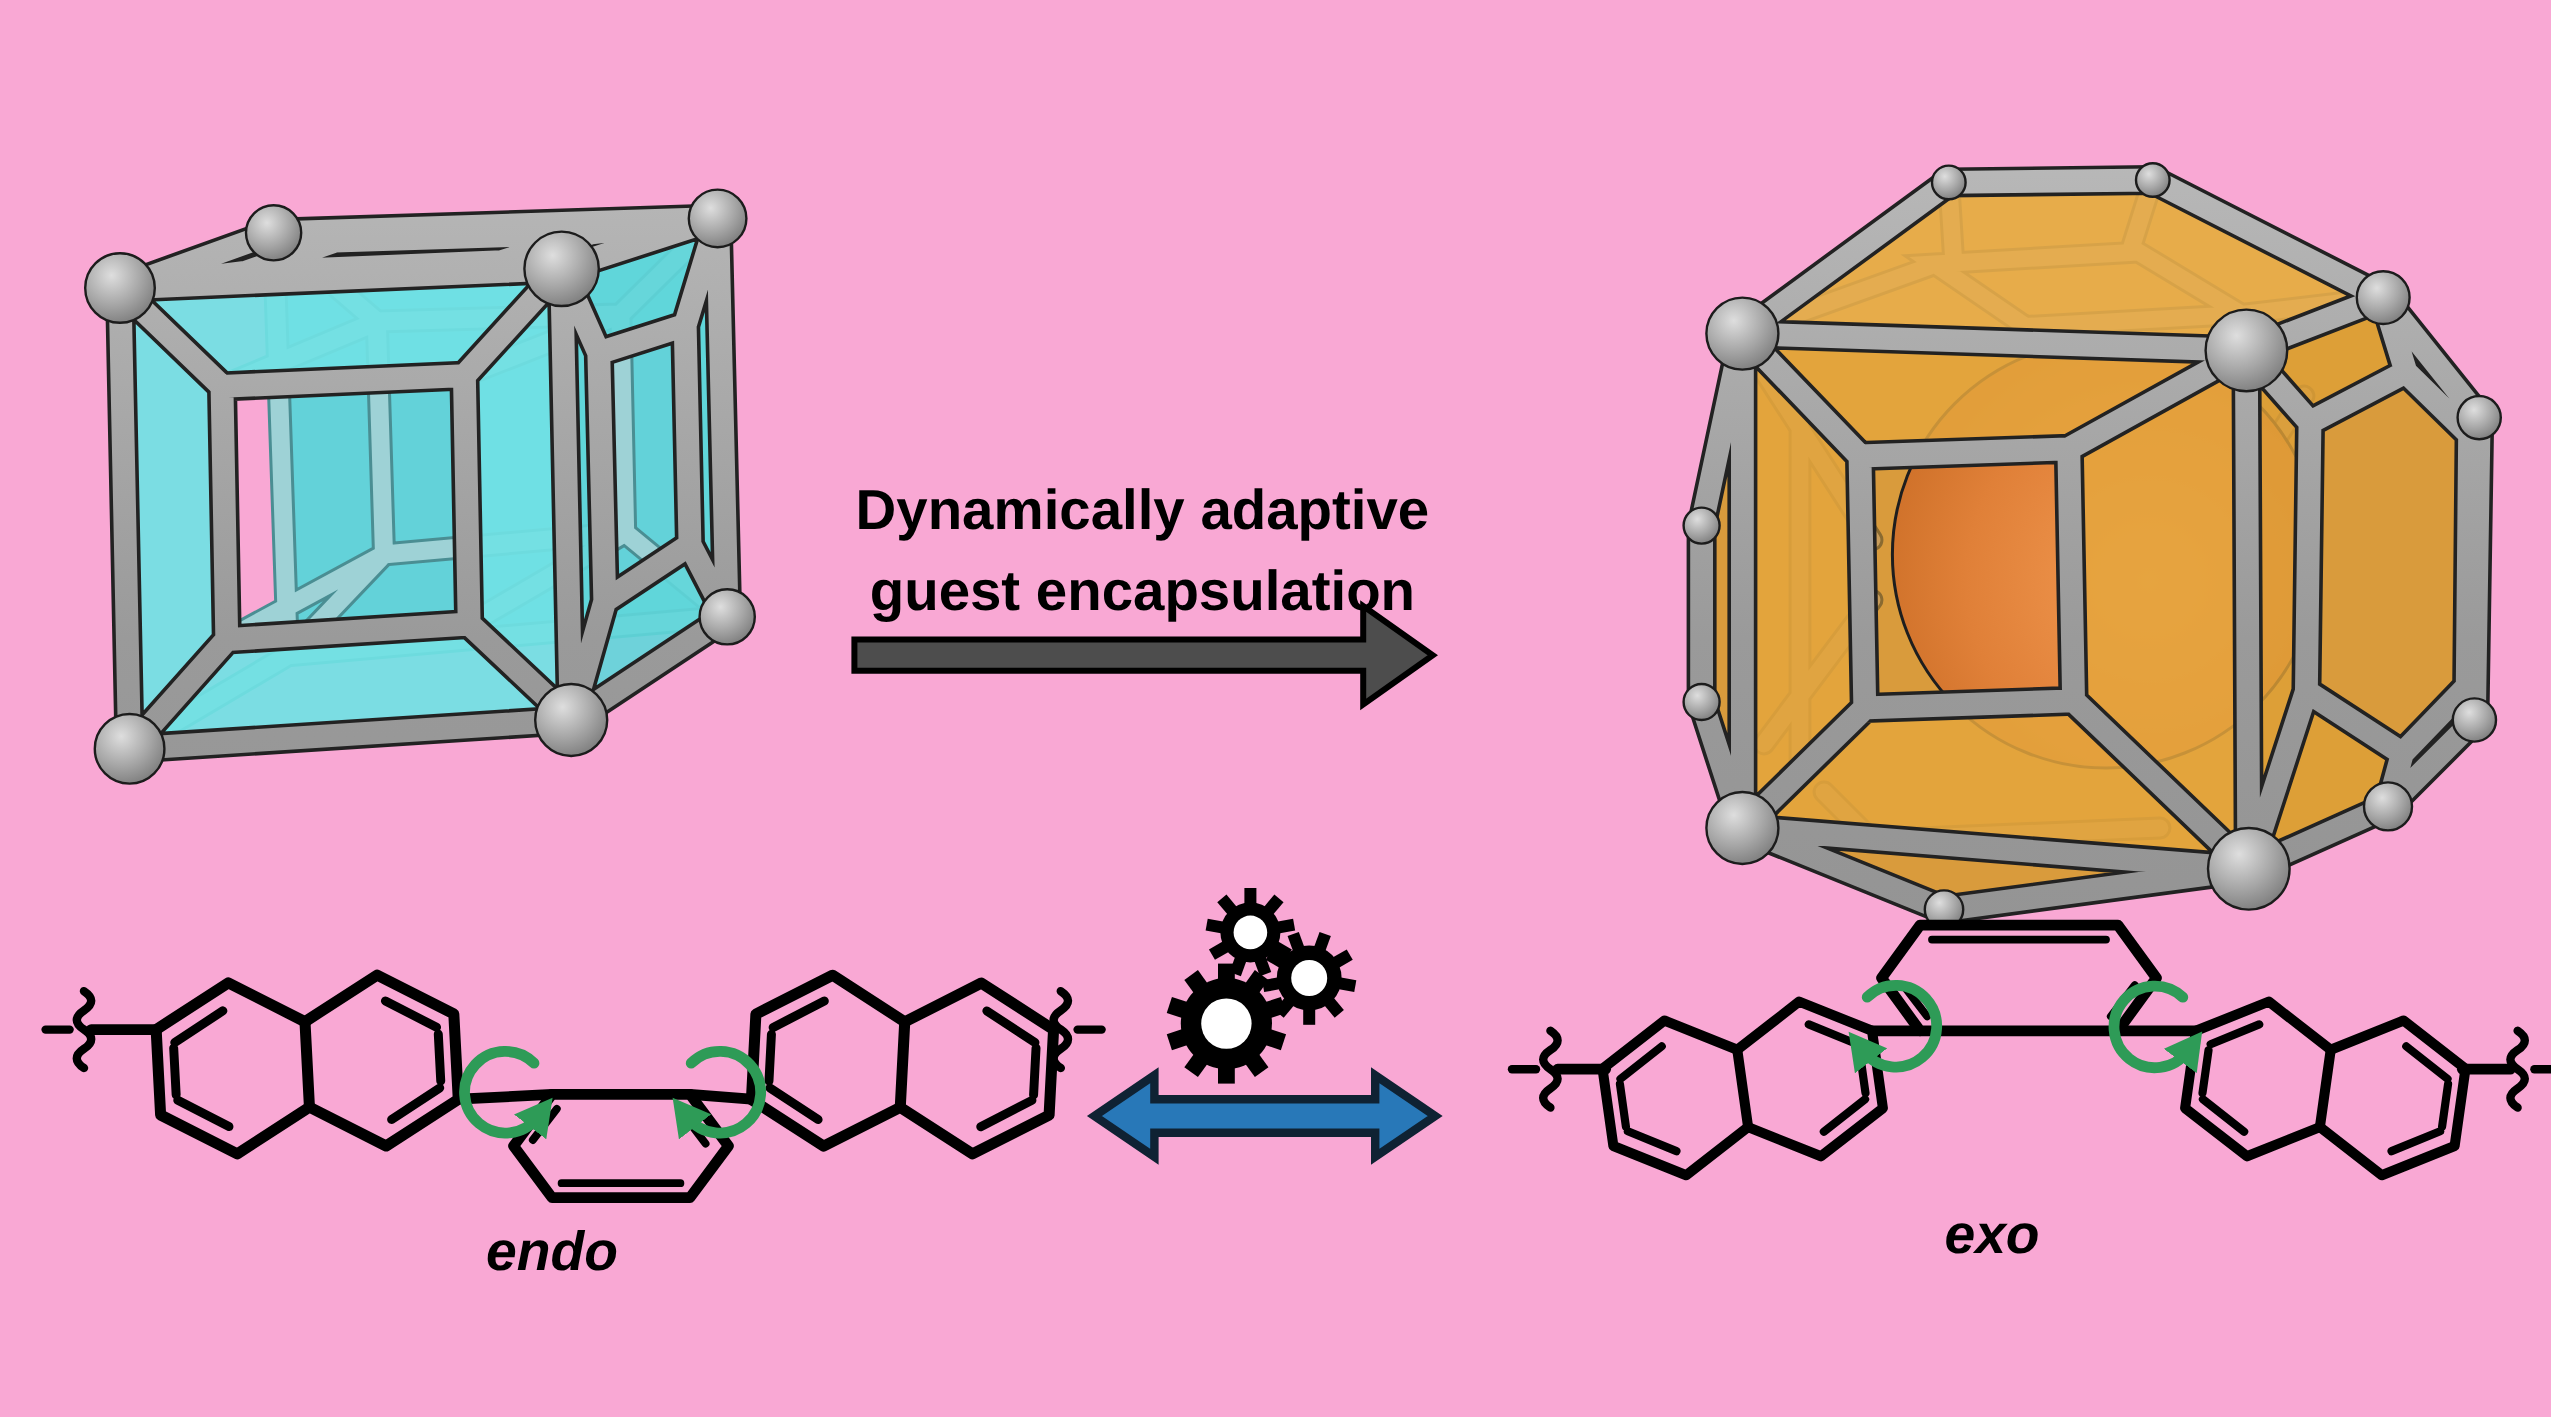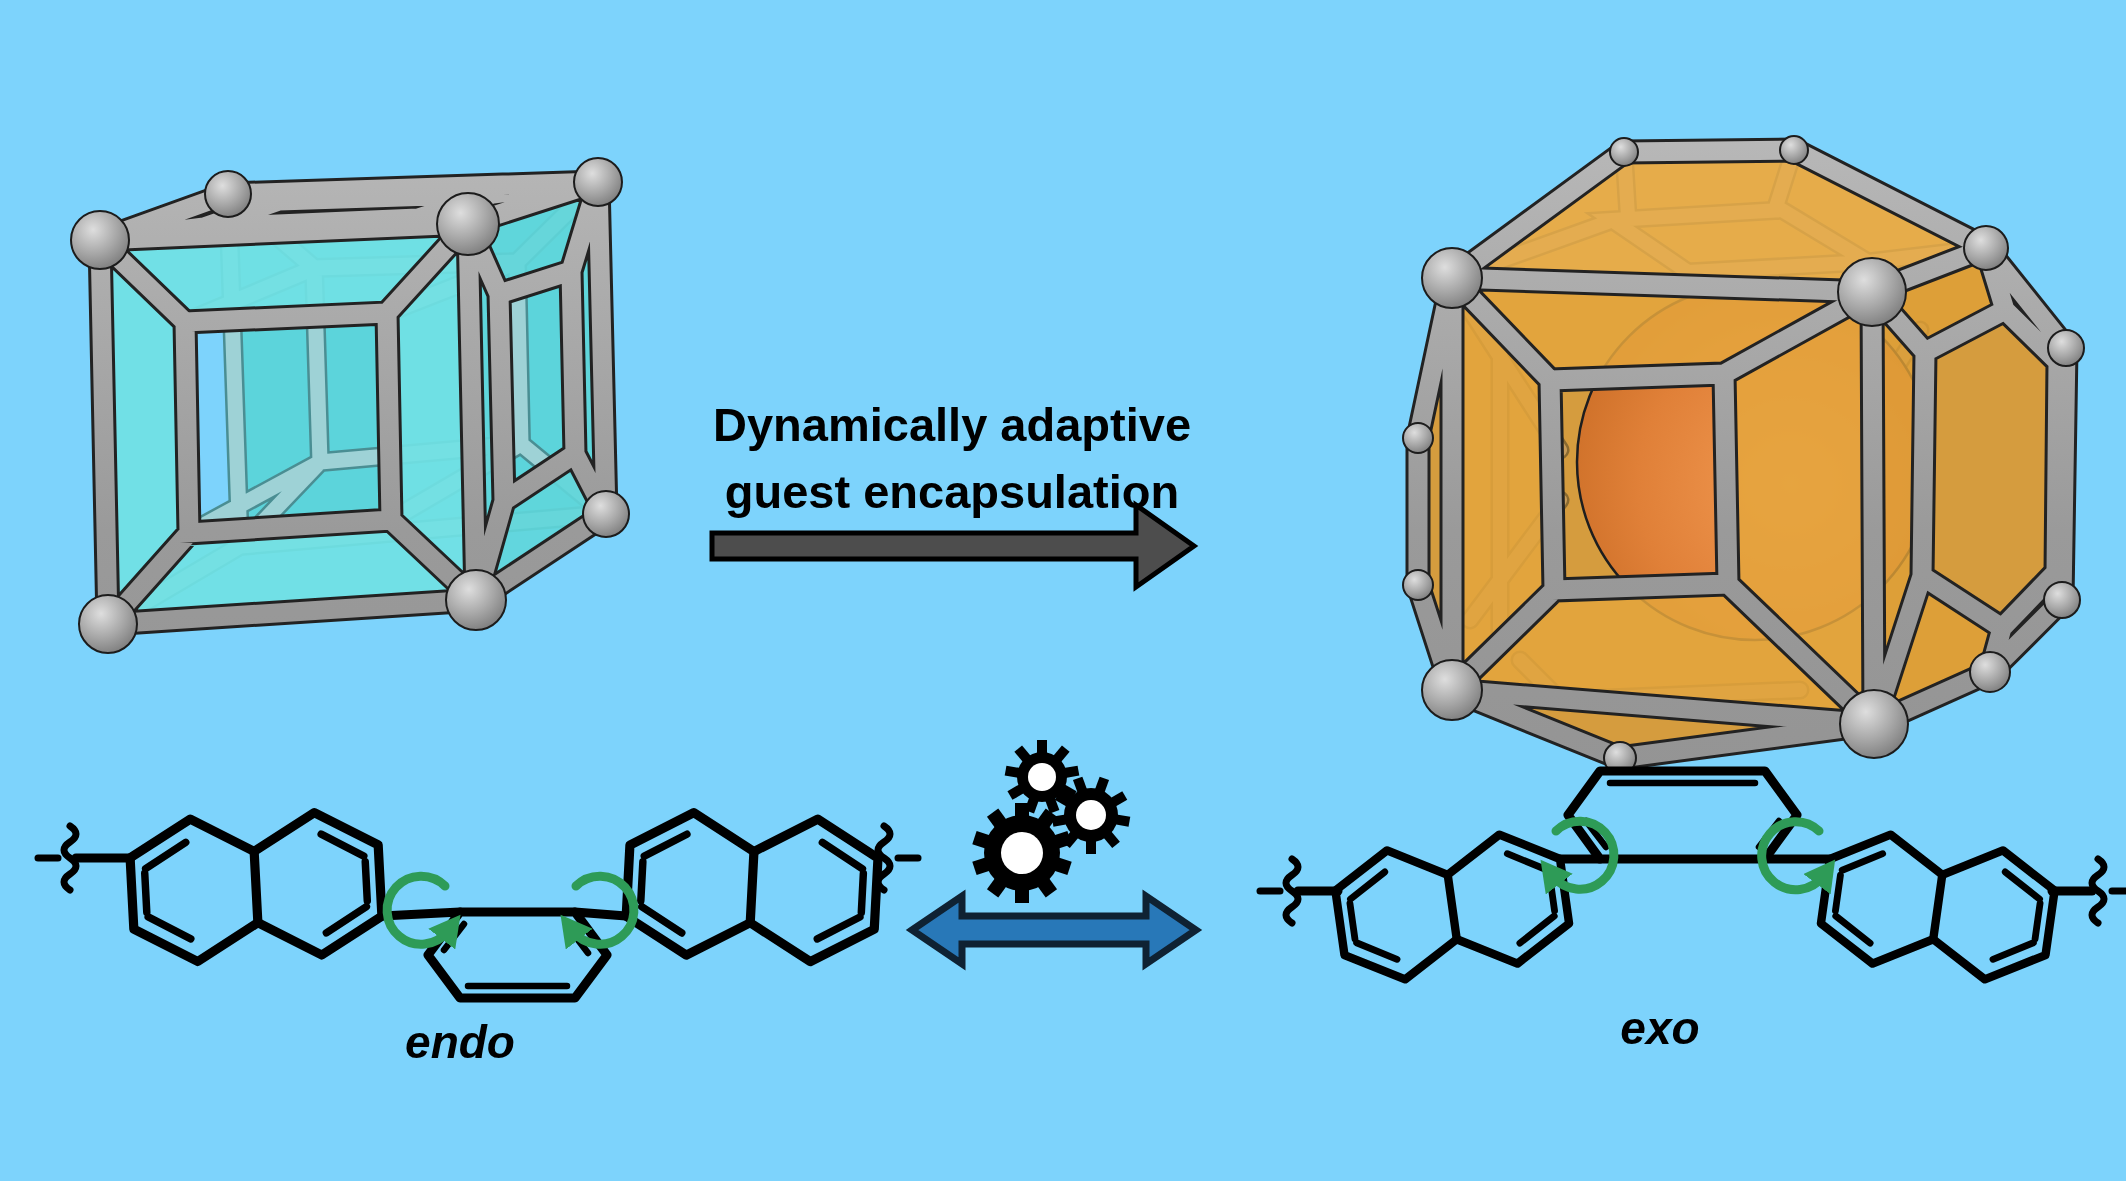--- a/index.html
+++ b/index.html
@@ -1,16 +1,16 @@
 <!DOCTYPE html>
 <html><head>
 <meta charset="utf-8">
 <style>
   html,body{margin:0;padding:0;background:#ffffff;}
-  .stage{position:relative;width:2126px;height:1181px;background:#7dd3fc;overflow:hidden;
+  .stage{position:relative;width:2126px;height:1181px;background:#f9a8d4;overflow:hidden;
          font-family:"Liberation Sans", sans-serif;}
   svg{display:block}
   .title-text{font-family:"Liberation Sans",sans-serif;font-weight:bold;font-size:47px;fill:#000;}
   .conf-label{font-family:"Liberation Sans",sans-serif;font-style:italic;font-weight:600;font-size:46px;fill:#000;}
   .bond{stroke:#000;stroke-width:9;fill:none;stroke-linecap:round;}
   .bond-inner{stroke:#000;stroke-width:6.5;fill:none;stroke-linecap:round;}
   .squig{stroke:#000;stroke-width:7;fill:none;stroke-linecap:round;}
   .grot{stroke-width:9;fill:none;stroke-linecap:round;}
 </style>
 </head>

